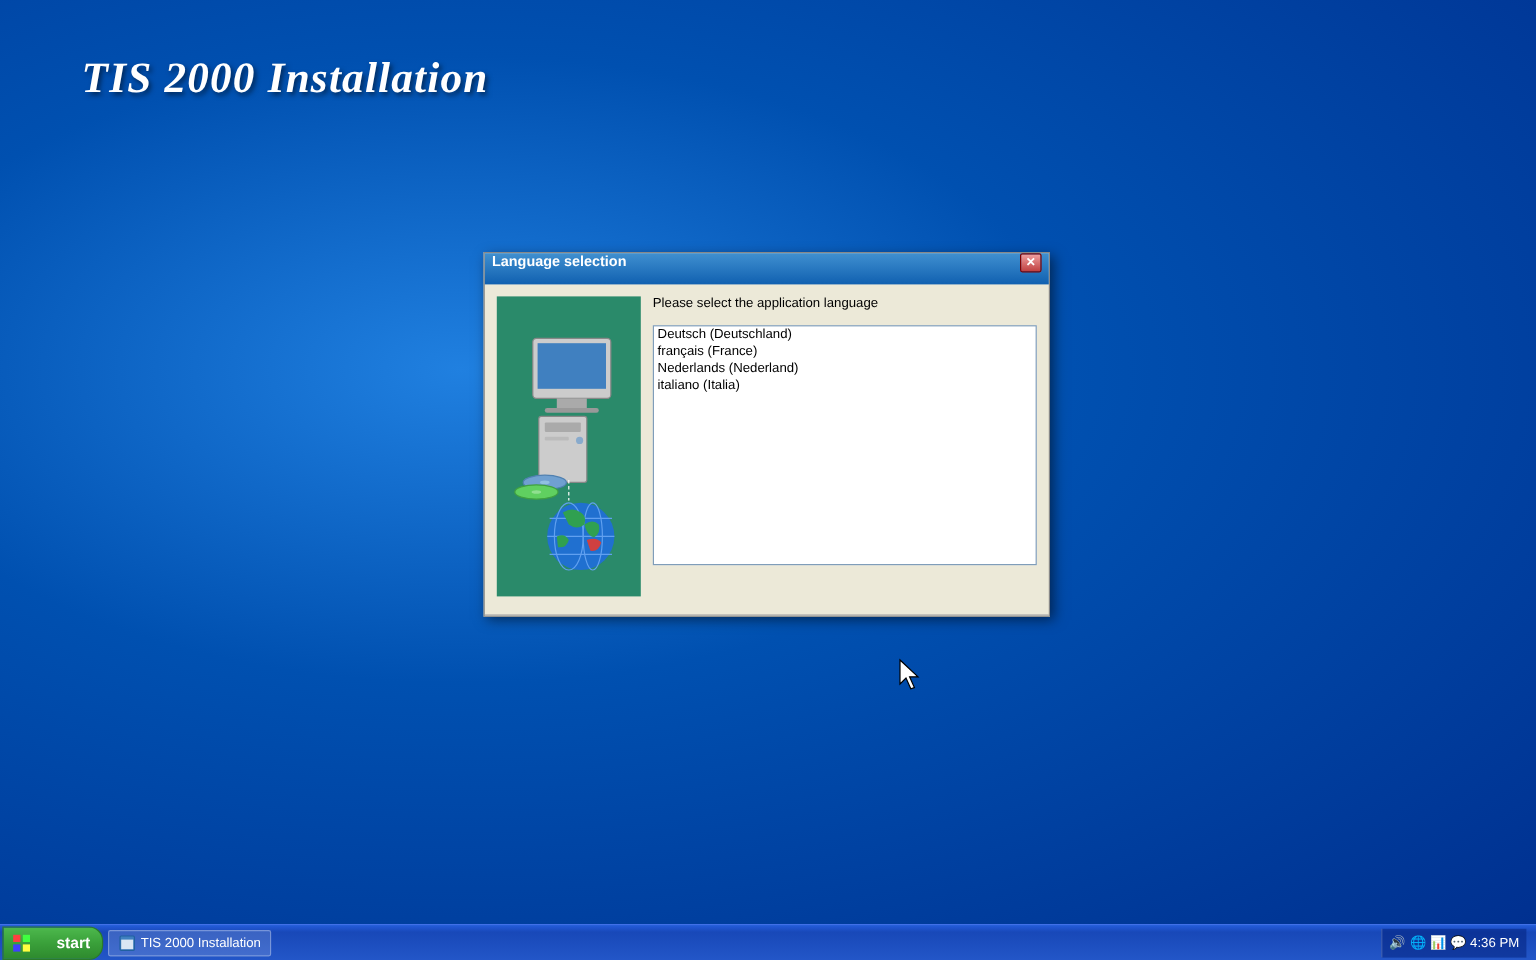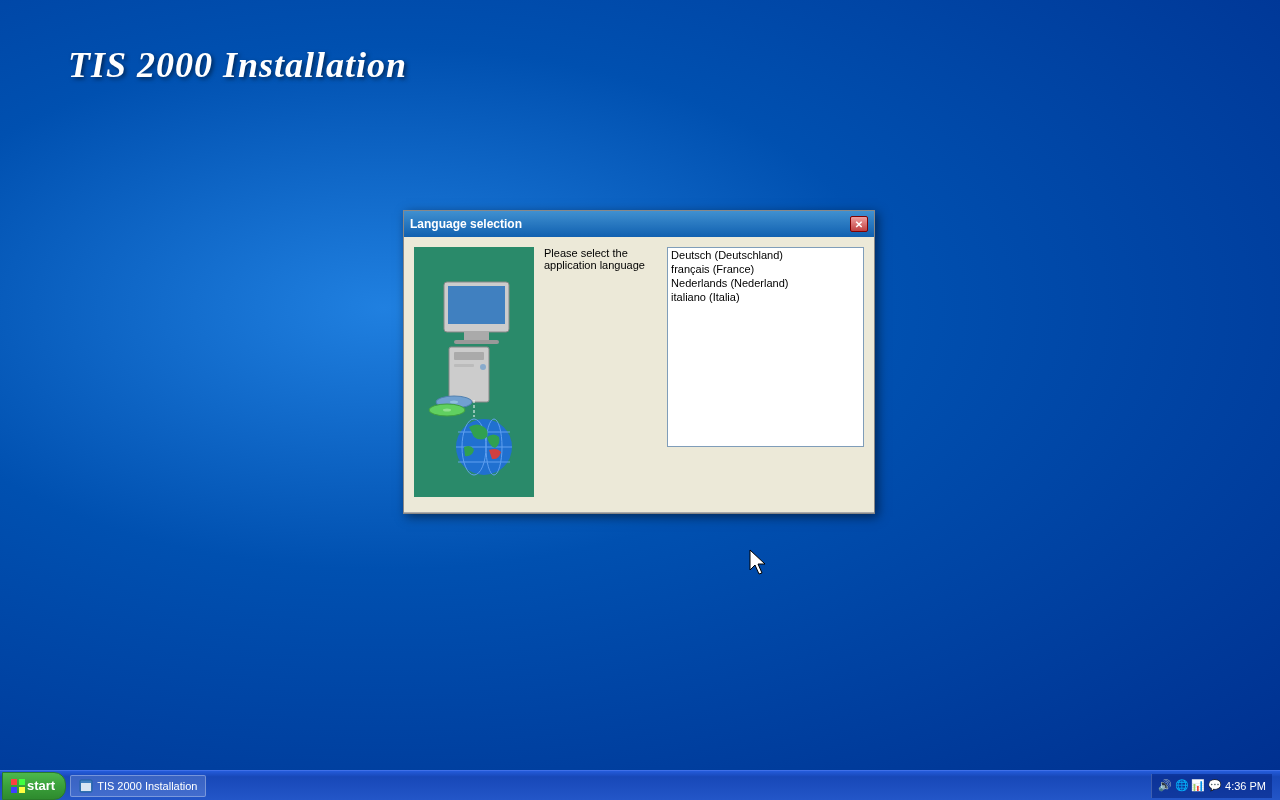--- a/index.html
+++ b/index.html
@@ -44,21 +44,21 @@
       background: #ece9d8;
       border: 1px solid #888;
       box-shadow: 3px 3px 10px rgba(0,0,0,0.5);
     }
 
     
     .dialog-titlebar {
       height: 26px;
       background: linear-gradient(to bottom, #4090d0 0%, #1060b0 100%);
       display: flex;
-      align-items: center;
+      align-items: flex-start;
       justify-content: space-between;
       padding: 0 6px;
       user-select: none;
     }
 
     .dialog-titlebar-text {
       color: white;
       font-weight: bold;
       font-size: 12px;
     }
@@ -96,21 +96,21 @@
       display: flex;
       flex-direction: column;
       align-items: center;
       justify-content: center;
     }
 
     
     .dialog-right {
       flex: 1;
       display: flex;
-      flex-direction: row;
+      flex-direction: column;
       gap: 8px;
     }
 
     .dialog-instruction {
       font-size: 11px;
       color: #000;
       margin-bottom: 4px;
     }
 
     
@@ -182,21 +182,21 @@
 
     .start-button {
       height: 28px;
       padding: 0 10px 0 6px;
       background: linear-gradient(to bottom, #4db84d 0%, #3aa03a 50%, #2e8a2e 100%);
       border: 1px solid #2a7a2a;
       border-radius: 0 12px 12px 0;
       margin-left: 2px;
       display: flex;
       align-items: center;
-      gap: 0;
+      gap: 20px;
       cursor: pointer;
       color: white;
       font-weight: bold;
       font-size: 13px;
       font-family: 'Tahoma', sans-serif;
     }
 
     .start-windows-logo {
       width: 18px;
       height: 18px;

